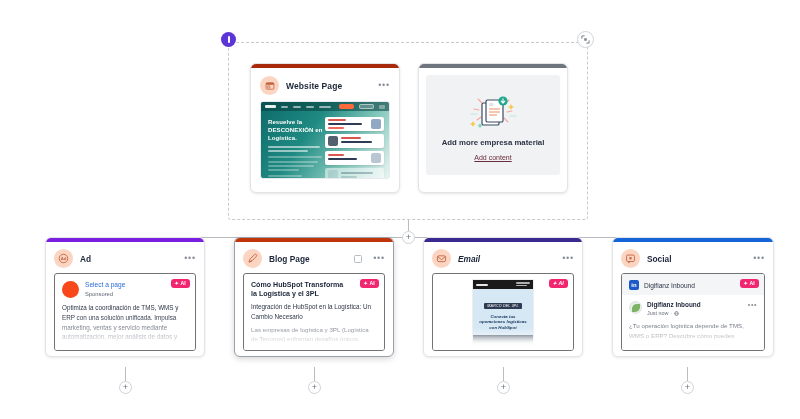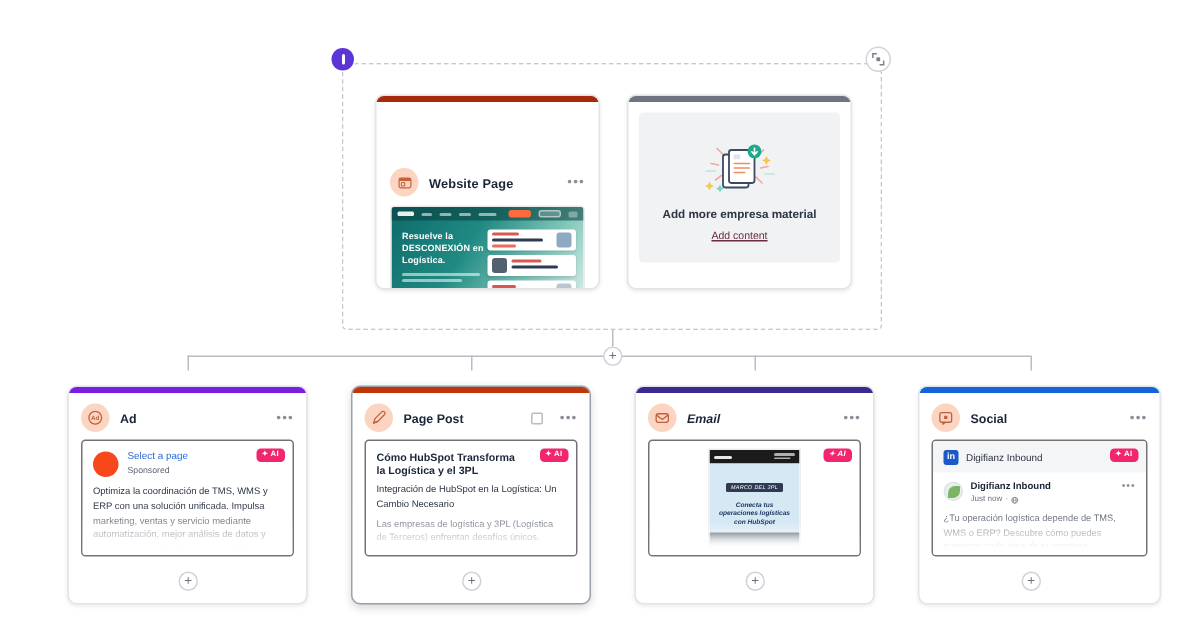--- a/index.html
+++ b/index.html
@@ -46,21 +46,20 @@
     background: #fff;
     border: 1px solid #e2e4e8;
     border-radius: 6px;
     box-shadow: 0 1px 3px rgba(0,0,0,.10);
     overflow: hidden;
   }
   .src-card .topbar { height: 4px; width: 100%; }
   .src-head {
     display: flex; align-items: center; gap: 7px;
     padding: 8px 9px 6px 9px;
-    margin-top: 36px;
   }
   .avatar-circle {
     width: 19px; height: 19px; border-radius: 50%;
     background: #fbd5c2;
     display: flex; align-items: center; justify-content: center;
     flex: 0 0 auto;
   }
   .src-title { font-size: 8.5px; font-weight: bold; color: #1b2538; letter-spacing: .1px; }
   .dots { margin-left: auto; color: #8a8f99; font-size: 9px; letter-spacing: .8px; line-height: 1; }
 
@@ -101,21 +100,21 @@
   .add-src-inner {
     margin: 7px; height: 100px; background:#f1f2f4; border-radius:3px;
     display:flex; flex-direction:column; align-items:center; justify-content:center; gap:0;
   }
   .add-illu { width:56px; height:44px; position:relative; }
   .add-title { font-size:7.8px; font-weight:bold; color:#2b3445; margin-top:4px; }
   .add-link { font-size:7px; color:#6b2b3c; text-decoration:underline; margin-top:7px; }
 
   
   .out-card {
-    position: absolute; top: 257px; width: 160px; height: 146px;
+    position: absolute; top: 237px; width: 160px; height: 120px;
     background:#fff; border:1px solid #e2e4e8; border-radius:6px;
     box-shadow:0 1px 3px rgba(0,0,0,.09); overflow:hidden;
   }
   .out-card.focused { border:1px solid #9aa0aa; box-shadow:0 2px 6px rgba(0,0,0,.16); }
   .out-head { display:flex; align-items:center; gap:7px; padding:7px 8px 5px 8px; }
   .out-title { font-size:8.3px; font-weight:bold; color:#1b2538; }
   .chk { width:8px; height:8px; border:1px solid #b6bac1; border-radius:1.5px; background:#fff; margin-left:auto; }
   .out-body {
     margin:0 8px 8px 8px; border:1px solid #737373; border-radius:3px;
     height: 78px; overflow:hidden; position:relative; background:#fff;
@@ -363,21 +362,21 @@
 
   <div class="out-card focused" style="left:234px;">
     <div class="topbar" style="height:4px; background:#c1350b;"></div>
     <div class="out-head">
       <div class="avatar-circle">
         <svg width="11" height="11" viewBox="0 0 14 14">
           <path d="M2.5 11.5 L4 7.5 L9.6 2 a1.6 1.6 0 0 1 2.3 2.3 L6.4 10z" fill="none" stroke="#c2603c" stroke-width="1.1" stroke-linejoin="round"></path>
           <line x1="2.5" y1="11.5" x2="6.4" y2="10" stroke="#c2603c" stroke-width="1.1"></line>
         </svg>
       </div>
-      <span class="out-title">Page Post</span>
+      <span class="out-title">Blog Page</span>
       <span class="chk"></span>
       <span class="dots" style="margin-left:4px;">•••</span>
     </div>
     <div class="out-body">
       <div class="ai-badge">
         <span class="spark">✦</span>
         <span>AI</span>
       </div>
       <div class="bl-h">Cómo HubSpot Transforma la Logística y el 3PL</div>
       <div class="bl-sub">Integración de HubSpot en la Logística: Un Cambio Necesario</div>

